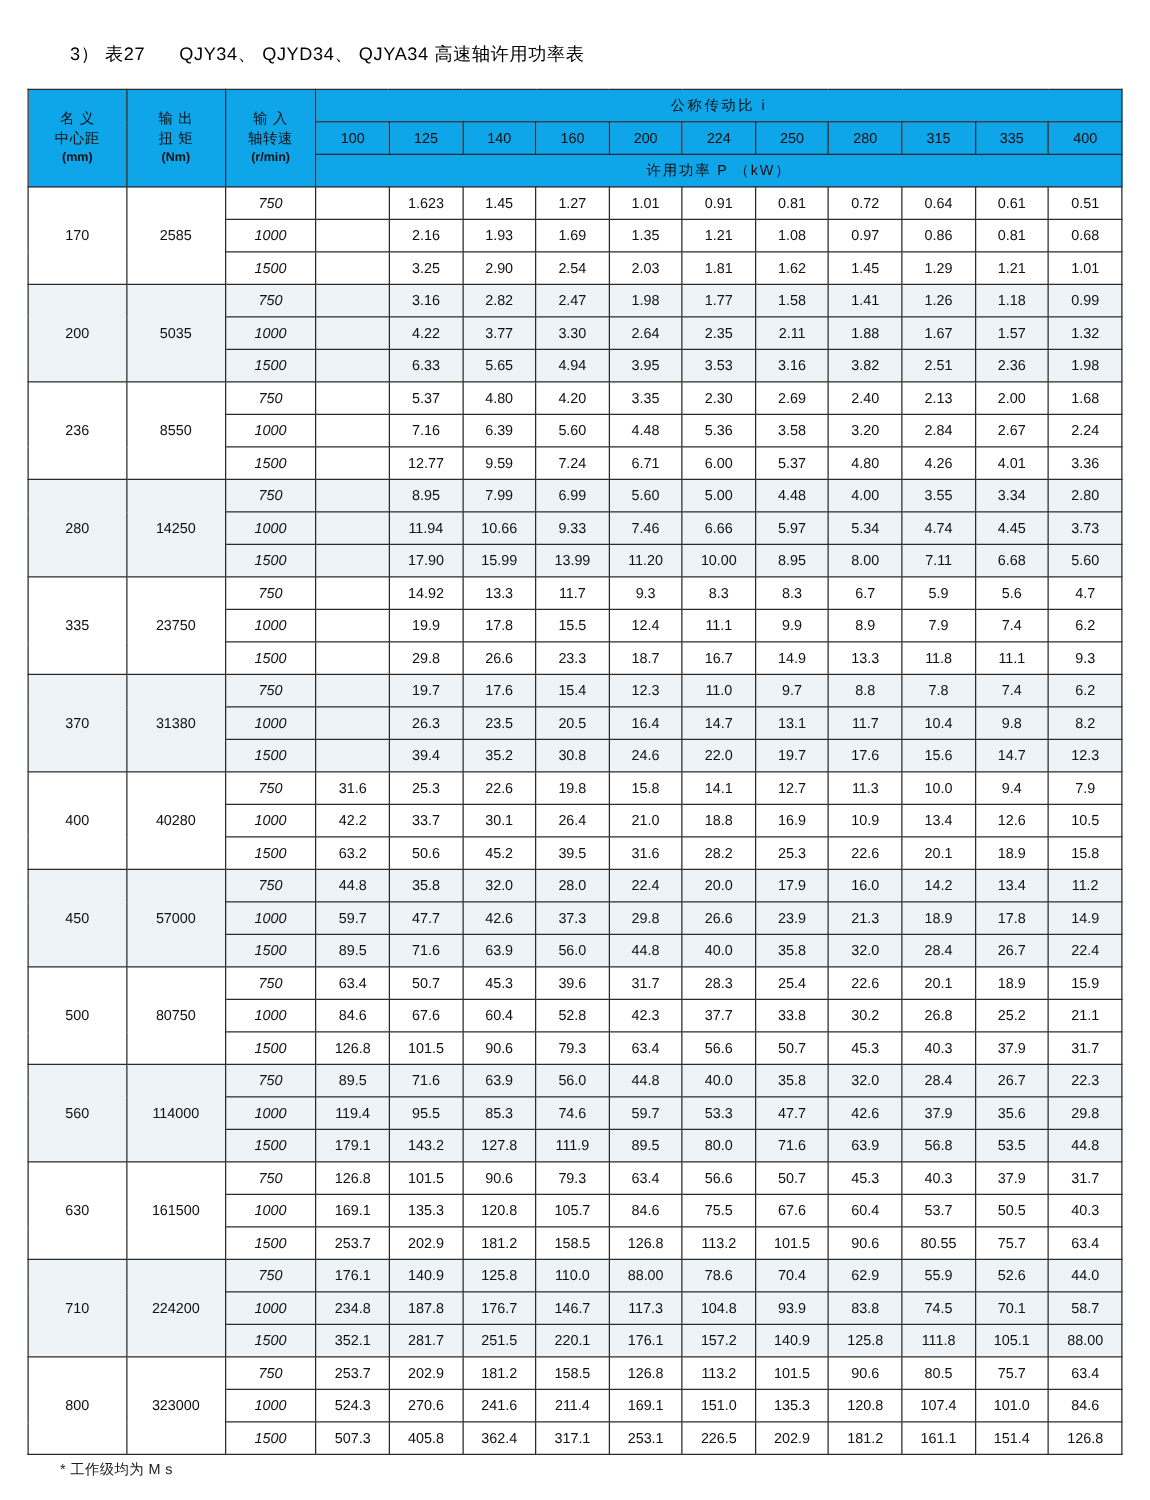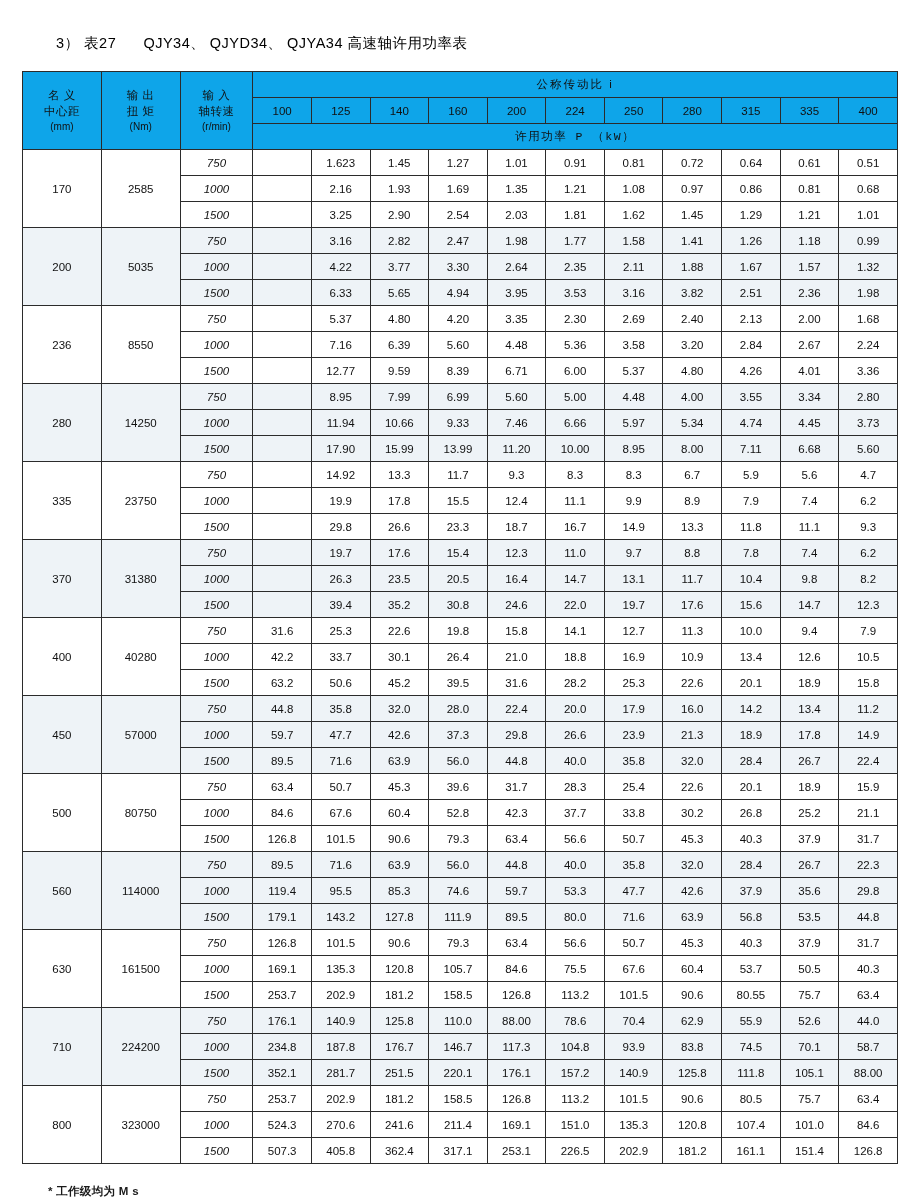--- a/index.html
+++ b/index.html
@@ -48,29 +48,29 @@
     background: #0ea5e9;
   }
   .hd-label {
     line-height: 1.45;
     font-size: 11.5px;
     letter-spacing: 0.5px;
   }
   .hd-label .unit {
     font-size: 10px;
     letter-spacing: 0;
+    font-weight: bold;
   }
   .ratio-title {
     letter-spacing: 2px;
     font-size: 11.5px;
   }
   .power-title {
     letter-spacing: 1.5px;
     font-size: 11.5px;
-    font-family: Liberation Mono, monospace;
   }
   .ratio-cell {
     font-size: 11.5px;
   }
   tbody td {
     background: #ffffff;
   }
   tbody tr.shaded td {
     background: #eef3f7;
   }
@@ -78,24 +78,23 @@
     font-size: 12px;
   }
   td.speed {
     font-size: 11.5px;
     font-style: italic;
   }
   td.val {
     font-size: 11.5px;
   }
   .footnote {
-    margin: 20px 0 0 26px;
+    margin: 4px 0 0 26px;
     font-size: 11.5px;
     letter-spacing: 0.3px;
-    font-weight: bold;
   }
 </style>
 </head>
 <body>
 
 <div class="page">
 
   <div class="doc-title">3） 表27      QJY34、 QJYD34、 QJYA34 高速轴许用功率表</div>
 
   <table class="main">
@@ -274,21 +273,21 @@
           <td class="val">3.20</td>
           <td class="val">2.84</td>
           <td class="val">2.67</td>
           <td class="val">2.24</td>
         </tr>
         <tr class="data-row">
           <td class="speed">1500</td>
           <td class="val"></td>
           <td class="val">12.77</td>
           <td class="val">9.59</td>
-          <td class="val">8.39</td>
+          <td class="val">7.24</td>
           <td class="val">6.71</td>
           <td class="val">6.00</td>
           <td class="val">5.37</td>
           <td class="val">4.80</td>
           <td class="val">4.26</td>
           <td class="val">4.01</td>
           <td class="val">3.36</td>
         </tr>
         <tr class="data-row shaded">
           <td class="grp" rowspan="3">280</td>

